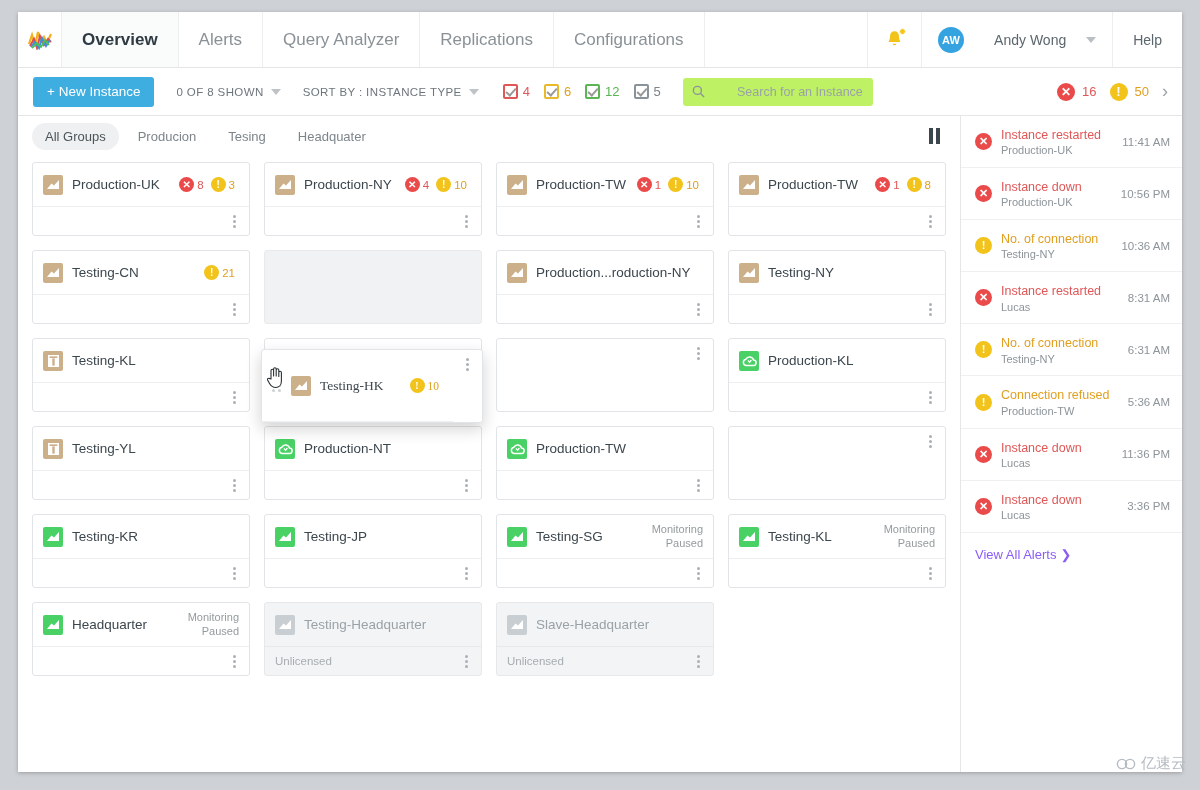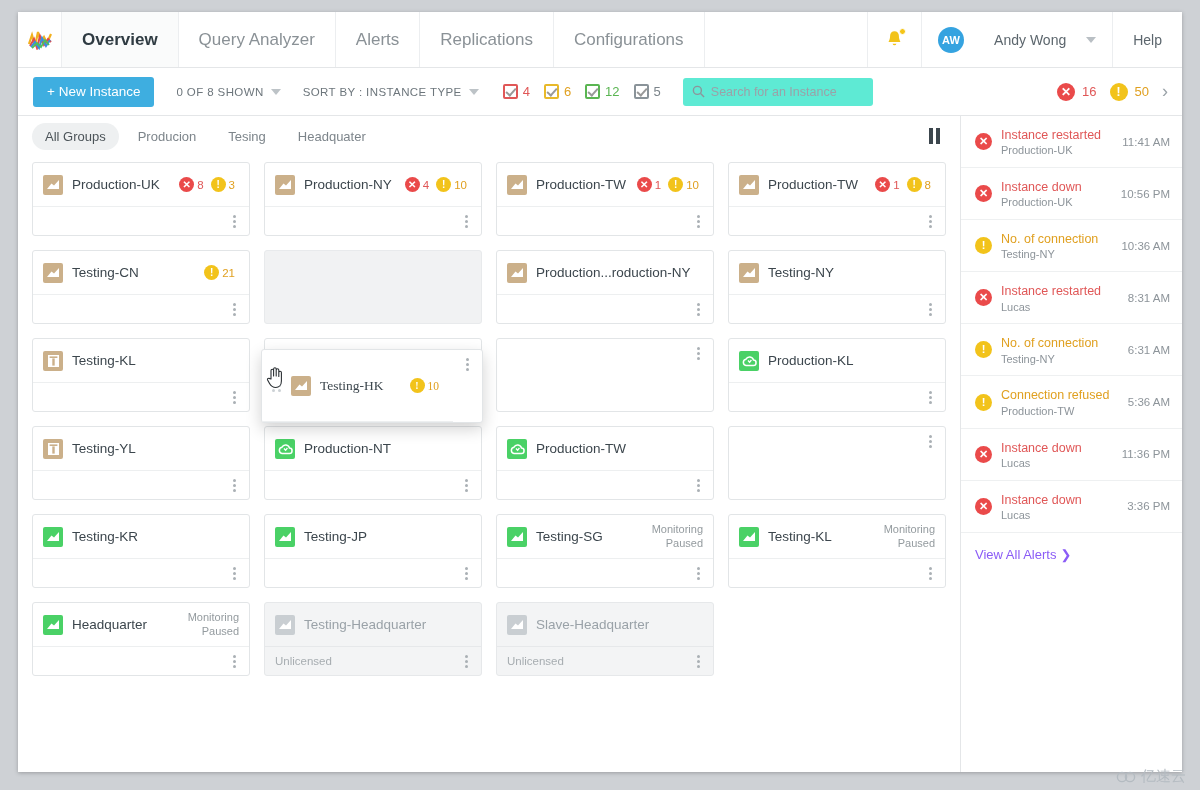--- a/index.html
+++ b/index.html
@@ -111,24 +111,25 @@
     border: solid #999; border-width: 0 2px 2px 0;
     transform: rotate(42deg);
   }
   .chk-num { font-size: 13px; }
   .search-wrap {
     margin-left: 22px; position: relative;
     width: 190px; height: 28px;
   }
   .search-input {
     width: 100%; height: 100%;
-    background: #5eead4; border: none; border-radius: 3px;
+    background: #bef264; border: none; border-radius: 3px;
     padding: 0 10px 0 28px;
     font-size: 12.5px; color: #6d767c; font-family: inherit;
     outline: none;
+    text-align: right;
   }
   .search-input::placeholder { color: #9aa2a8; }
   .search-ic {
     position: absolute; left: 9px; top: 7px;
     width: 13px; height: 13px; pointer-events: none;
   }
   .tb-right {
     margin-left: auto; display: flex; align-items: center; gap: 7px;
     padding-right: 2px;
   }
@@ -274,21 +275,21 @@
   .alert-title.warn { color: #e0a020; }
   .alert-sub { font-size: 11px; color: #8d949a; line-height: 1.35; }
   .alert-time { font-size: 11.5px; color: #8d949a; white-space: nowrap; }
   .view-all {
     padding: 14px 14px; font-size: 13px; color: #8b5cf6;
     display: flex; align-items: center; gap: 4px; cursor: pointer;
   }
 
   
   .watermark {
-    position: absolute; right: 14px; bottom: 4px;
+    position: absolute; right: 14px; bottom: 17px;
     display: flex; align-items: center; gap: 5px;
     color: #b4bbc1; font-size: 15px;
     font-family: Liberation Serif, serif;
   }
 </style>
 </head>
 <body>
 
 <div class="app">
 
@@ -299,24 +300,24 @@
         <polyline points="2,16 6,9 9,18 12,6 16,15 20,9 23,12" fill="none" stroke="#e04b4b" stroke-width="2"></polyline>
         <polyline points="3,17 7,12 11,18 14,8 18,16 22,10" fill="none" stroke="#3b8ee0" stroke-width="2"></polyline>
         <polyline points="4,18 9,13 13,17 17,10 21,15" fill="none" stroke="#4ec05a" stroke-width="1.8"></polyline>
       </svg>
     </div>
 
     <div class="nav-tab active">
       <span>Overview</span>
     </div>
     <div class="nav-tab">
+      <span>Alerts</span>
+    </div>
+    <div class="nav-tab">
       <span>Query Analyzer</span>
-    </div>
-    <div class="nav-tab">
-      <span>Alerts</span>
     </div>
     <div class="nav-tab">
       <span>Replications</span>
     </div>
     <div class="nav-tab">
       <span>Configurations</span>
     </div>
 
     <div class="nav-spacer"></div>
 

